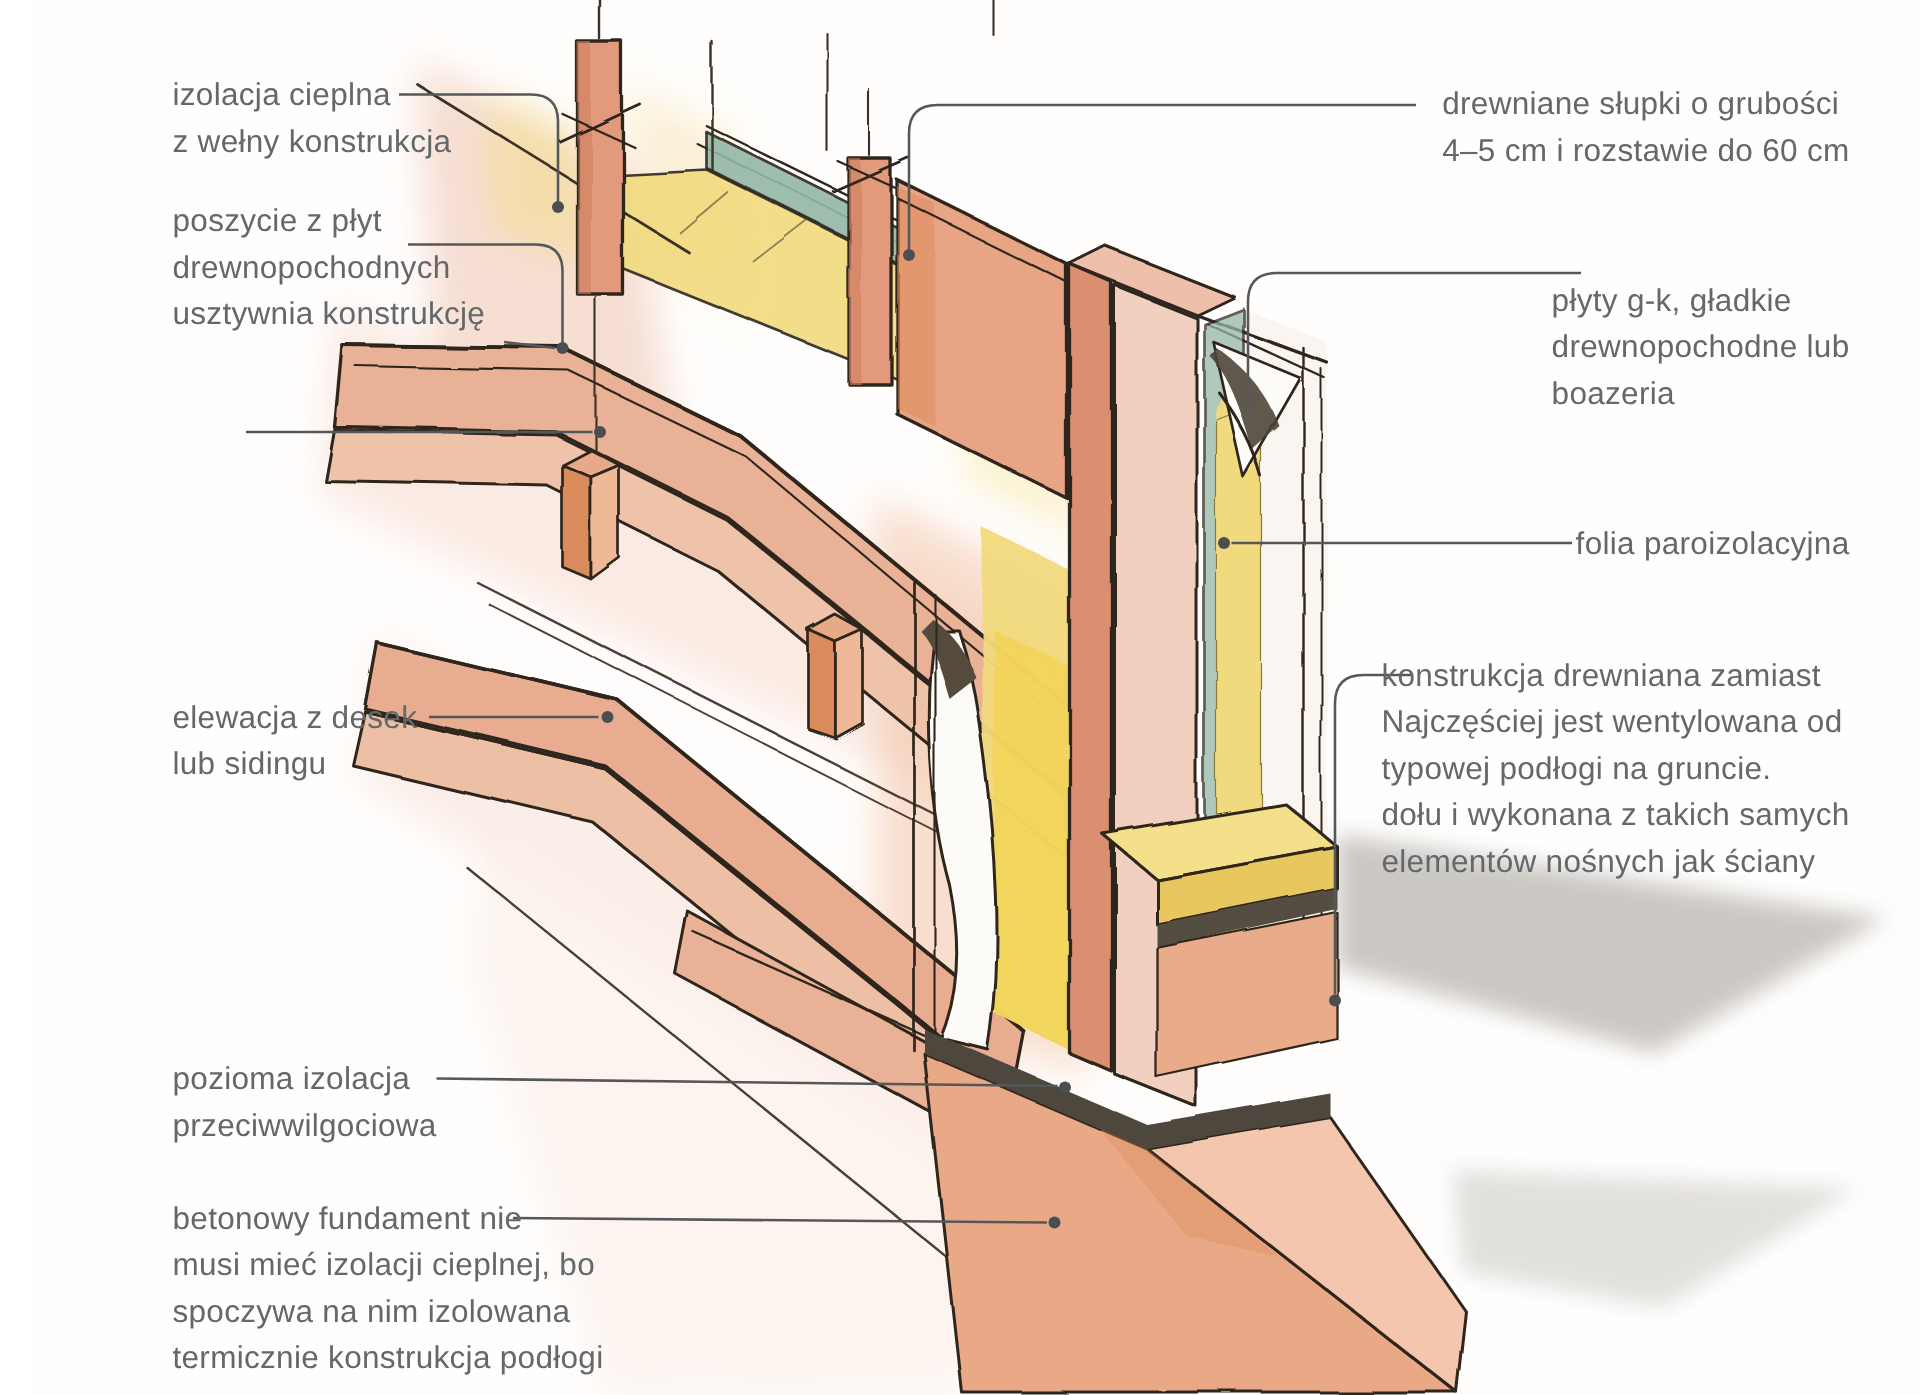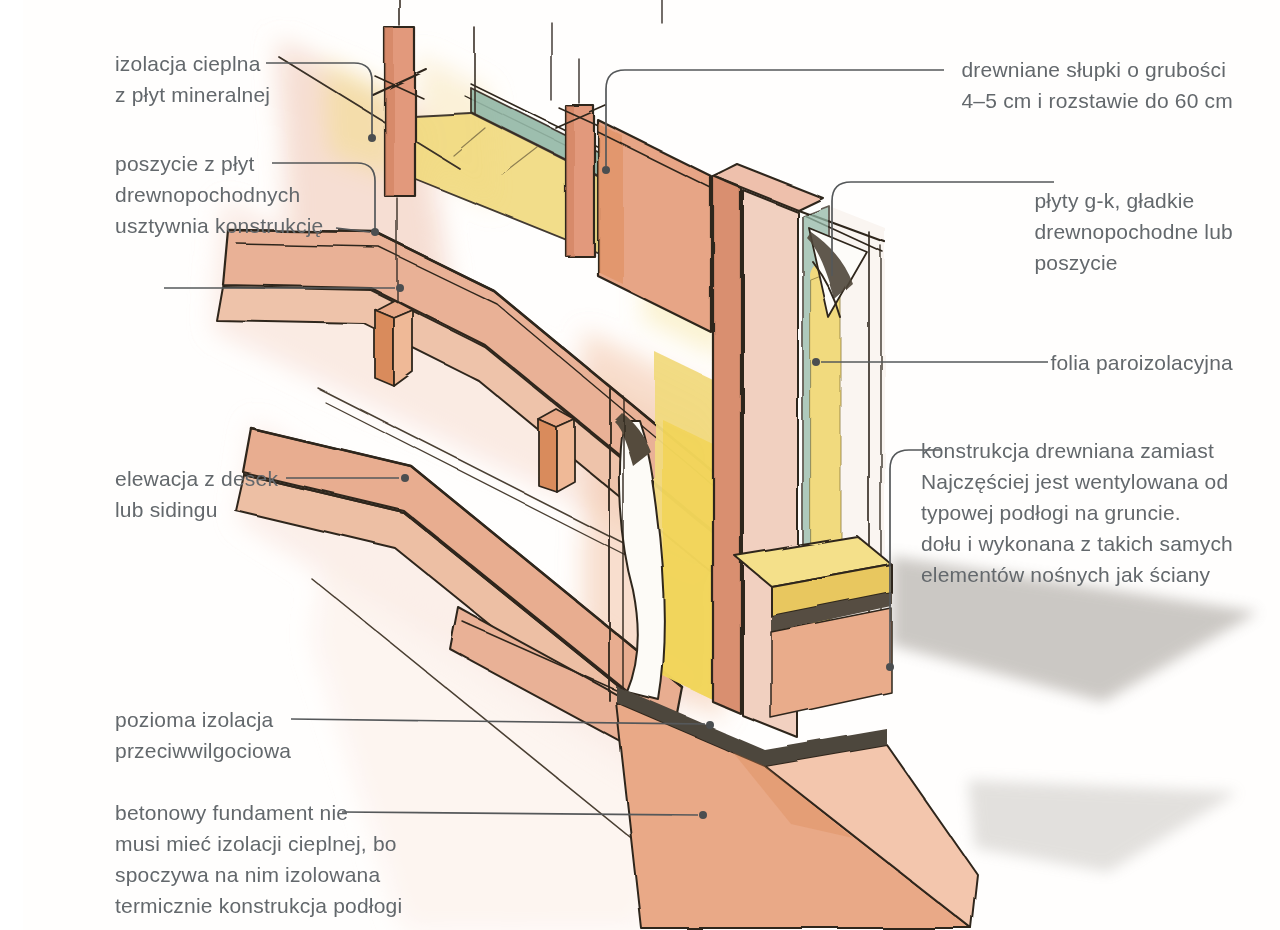--- a/index.html
+++ b/index.html
@@ -183,23 +183,23 @@
       <circle cx="680" cy="815" r="4"></circle>
       <circle cx="583" cy="170" r="4"></circle>
       <circle cx="793" cy="362" r="4"></circle>
       <circle cx="867" cy="667" r="4"></circle>
     </g>
   </g>
 </svg>
 
 <div class="label left" style="top:48px">
   <div>izolacja cieplna</div>
-  <div>z płyt mineralnej</div>
-</div>
-<div class="label left" style="top:148px">
+  <div>z wełny konstrukcja</div>
+</div>
+<div class="label left" style="top:132px">
   <div>poszycie z płyt</div>
   <div>drewnopochodnych</div>
   <div>usztywnia konstrukcję</div>
 </div>
 <div class="label left" style="top:463px">
   <div>elewacja z desek</div>
   <div>lub sidingu</div>
 </div>
 <div class="label left" style="top:704px">
   <div>pozioma izolacja</div>
@@ -212,21 +212,21 @@
   <div>termicznie konstrukcja podłogi</div>
 </div>
 
 <div class="label right" style="top:54px">
   <div>drewniane słupki o grubości</div>
   <div>4–5 cm i rozstawie do 60 cm</div>
 </div>
 <div class="label right" style="top:185px">
   <div>płyty g-k, gładkie</div>
   <div>drewnopochodne lub</div>
-  <div>poszycie</div>
+  <div>boazeria</div>
 </div>
 <div class="label right" style="top:347px">
   <div>folia paroizolacyjna</div>
 </div>
 <div class="label right" style="top:435px">
   <div>konstrukcja drewniana zamiast</div>
   <div>Najczęściej jest wentylowana od</div>
   <div>typowej podłogi na gruncie.</div>
   <div>dołu i wykonana z takich samych</div>
   <div>elementów nośnych jak ściany</div>

